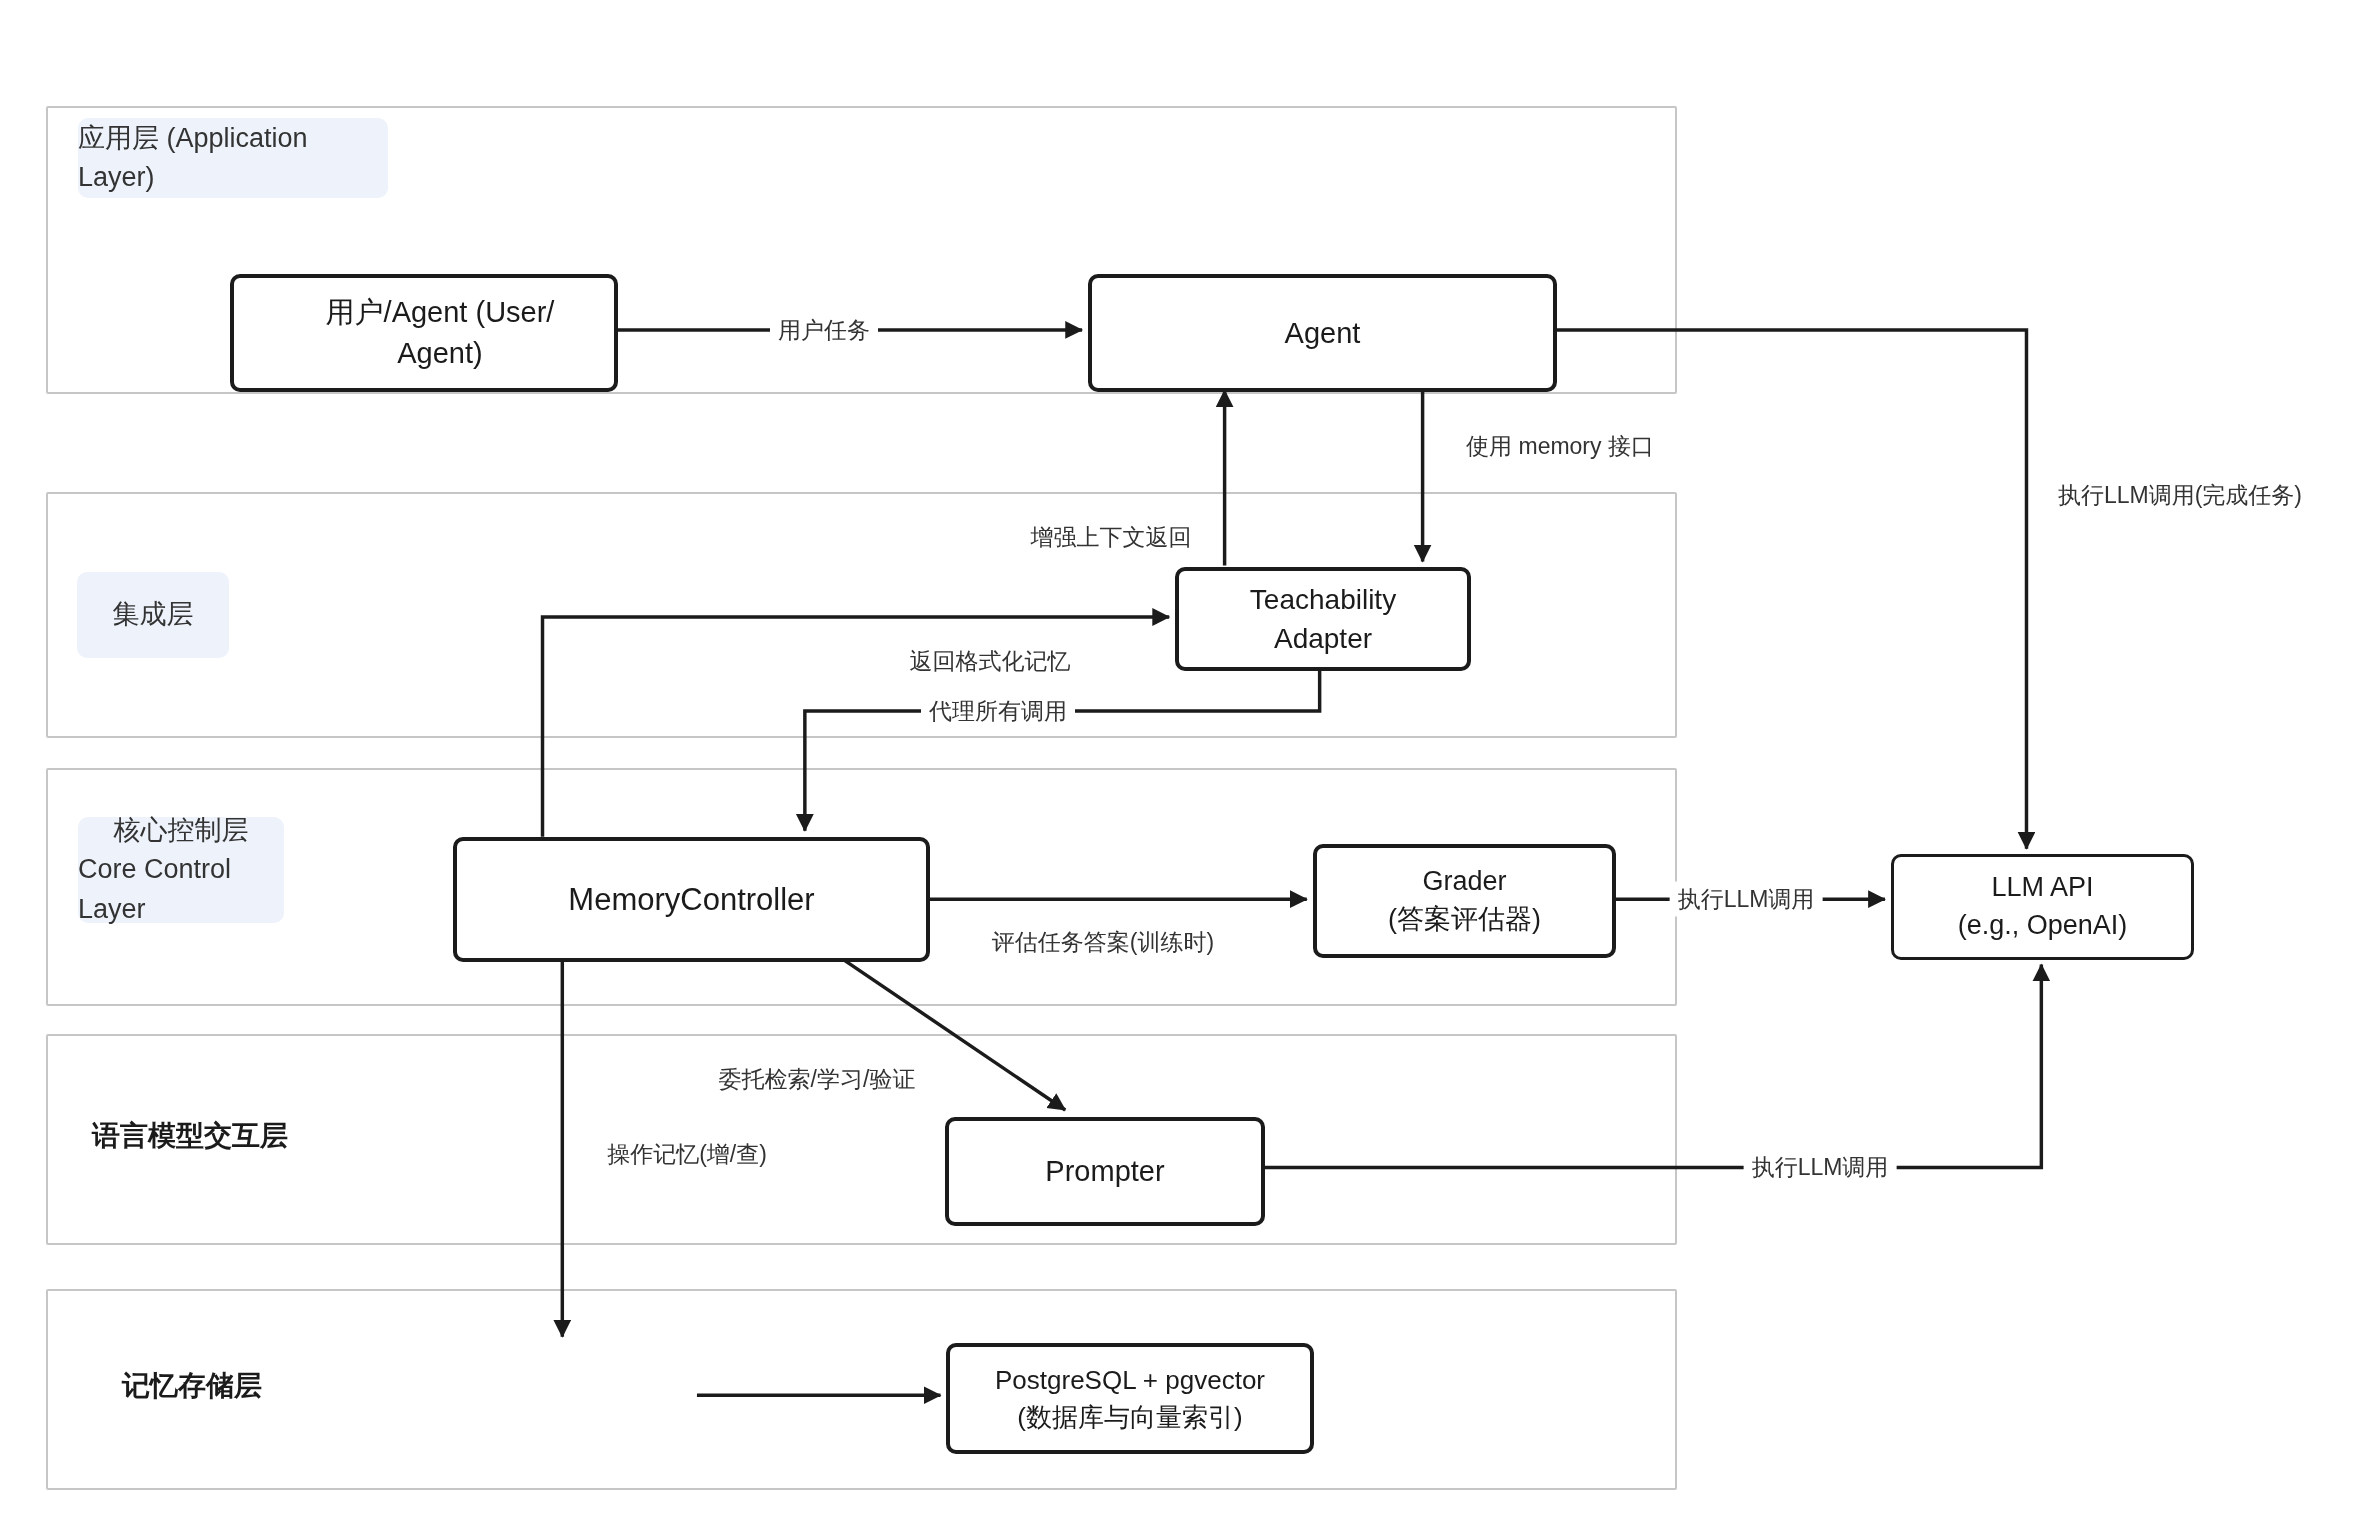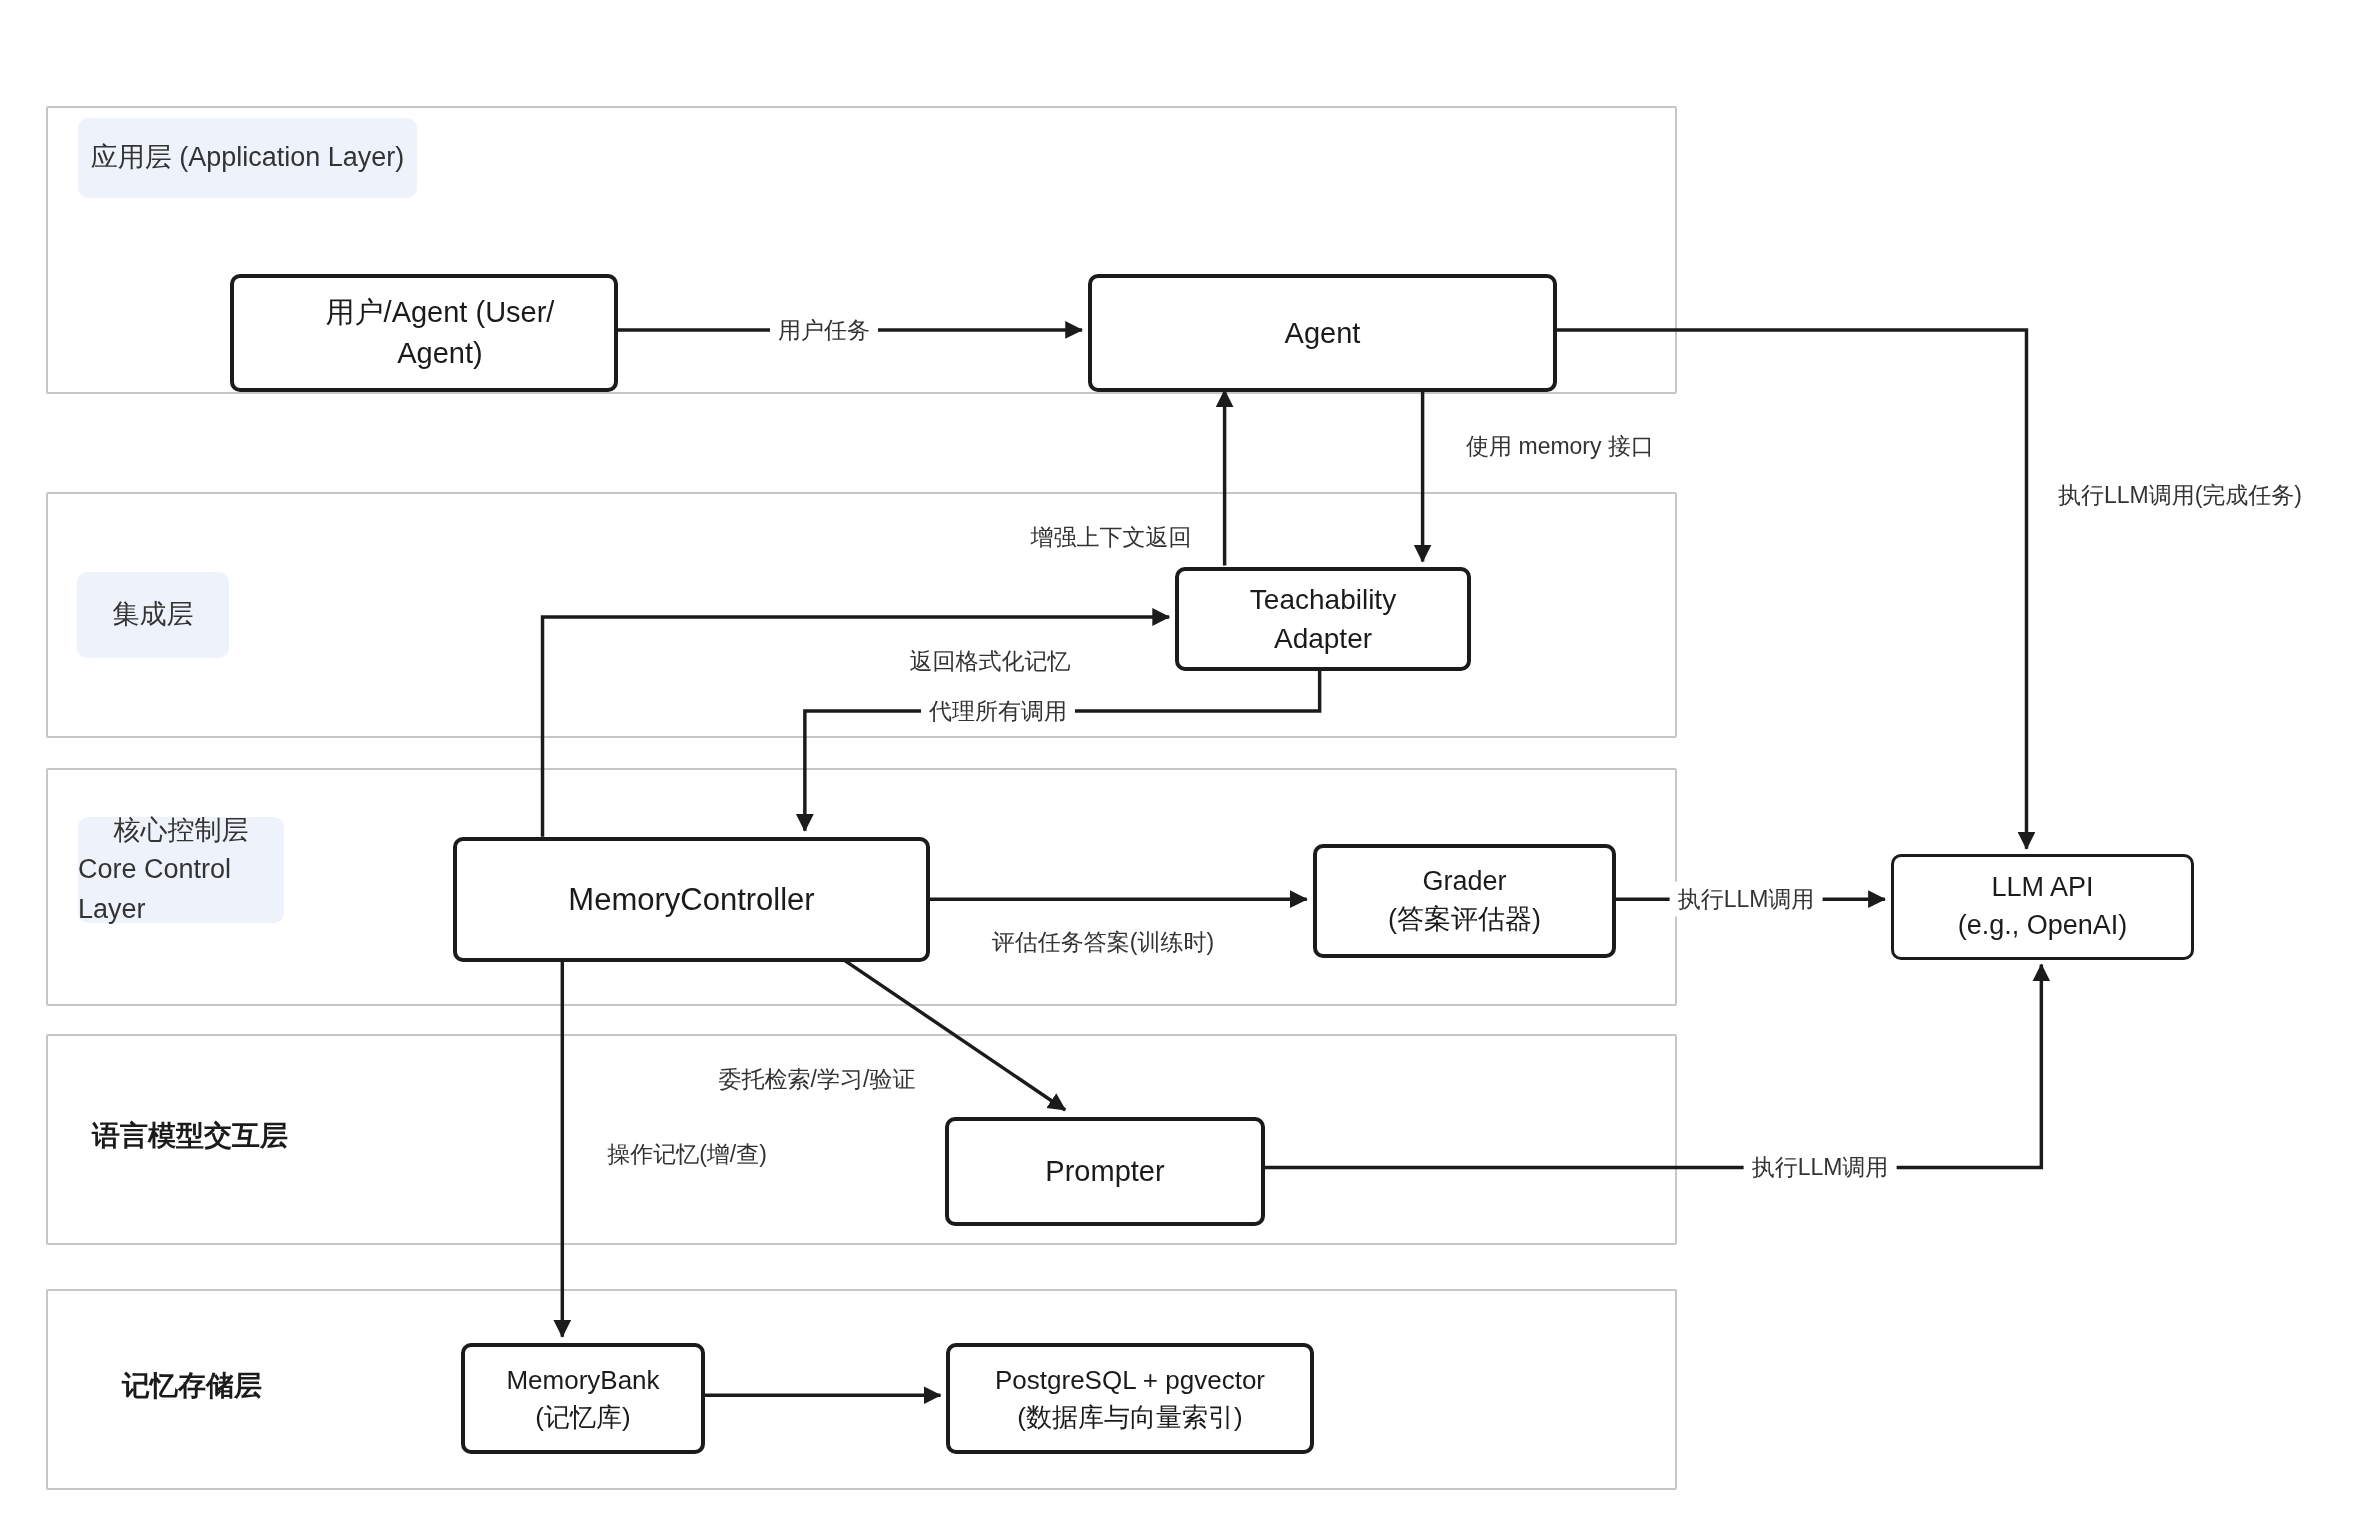--- a/index.html
+++ b/index.html
@@ -34,21 +34,21 @@
 <body>
 
 <div id="canvas">
 
   <div class="layer" style="left:46px;top:106px;width:1627px;height:284px;"></div>
   <div class="layer" style="left:46px;top:492px;width:1627px;height:242px;"></div>
   <div class="layer" style="left:46px;top:768px;width:1627px;height:234px;"></div>
   <div class="layer" style="left:46px;top:1034px;width:1627px;height:207px;"></div>
   <div class="layer" style="left:46px;top:1289px;width:1627px;height:197px;"></div>
 
-  <div class="chip" style="left:78px;top:118px;width:339px;height:80px;">
+  <div class="chip" style="left:78px;top:118px;width:310px;height:80px;">
     <span>应用层 (Application Layer)</span>
   </div>
   <div class="chip" style="left:77px;top:572px;width:152px;height:86px;">
     <span>集成层</span>
   </div>
   <div class="chip" style="left:78px;top:817px;width:206px;height:106px;">
     <span>核心控制层</span>
     <span>Core Control Layer</span>
   </div>
   <div class="layer-title" style="left:92px;top:1117px;">语言模型交互层</div>
@@ -92,24 +92,20 @@
     <span>Grader</span>
     <span>(答案评估器)</span>
   </div>
   <div class="node" style="left:1891px;top:854px;width:297px;height:100px;font-size:27px;border-width:3.5px;">
     <span>LLM API</span>
     <span>(e.g., OpenAI)</span>
   </div>
   <div class="node" style="left:945px;top:1117px;width:312px;height:101px;">
     <span>Prompter</span>
   </div>
-  <div class="node" style="left:461px;top:1343px;width:236px;height:103px;font-size:26px;">
-    <span>MemoryBank</span>
-    <span>(记忆库)</span>
-  </div>
   <div class="node" style="left:946px;top:1343px;width:360px;height:103px;font-size:26px;">
     <span>PostgreSQL + pgvector</span>
     <span>(数据库与向量索引)</span>
   </div>
 
   <div class="edge-label" style="left:824px;top:330px;">用户任务</div>
   <div class="edge-label" style="left:1560px;top:446px;">使用 memory 接口</div>
   <div class="edge-label" style="left:2180px;top:495px;">执行LLM调用(完成任务)</div>
   <div class="edge-label" style="left:1111px;top:537px;">增强上下文返回</div>
   <div class="edge-label" style="left:990px;top:661px;">返回格式化记忆</div>

